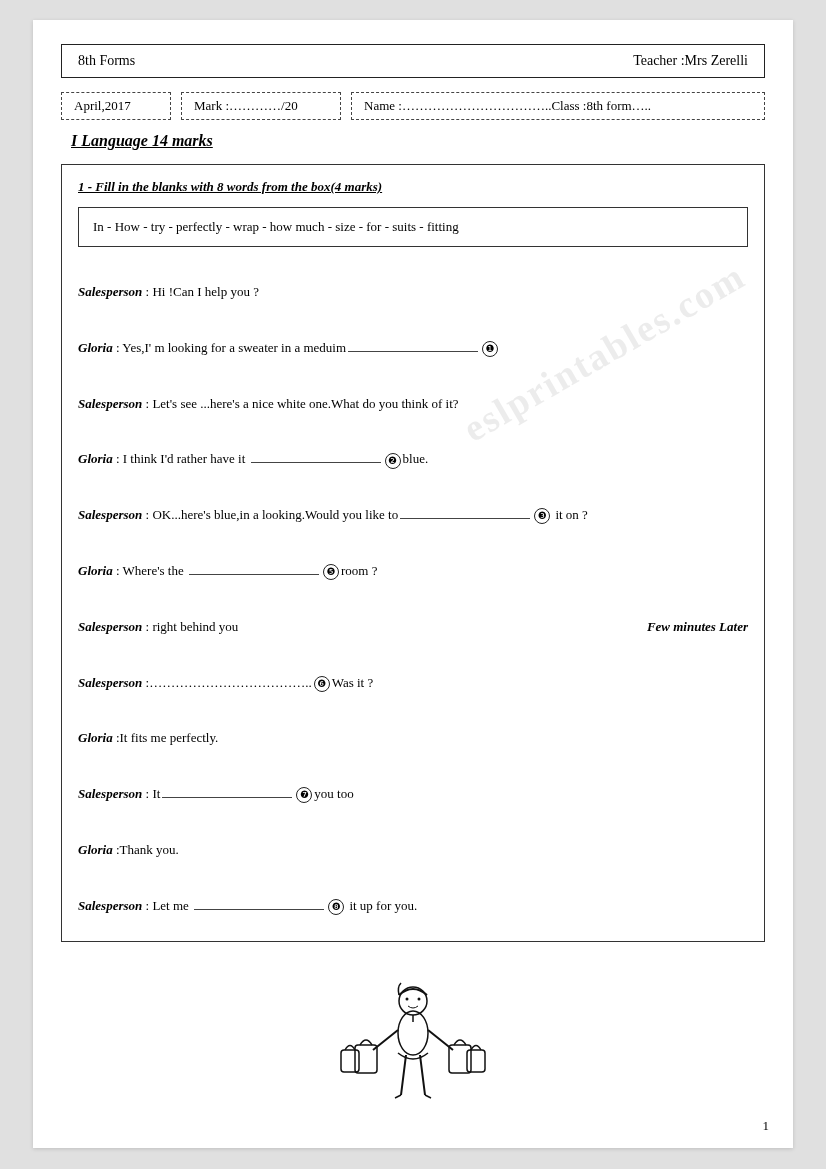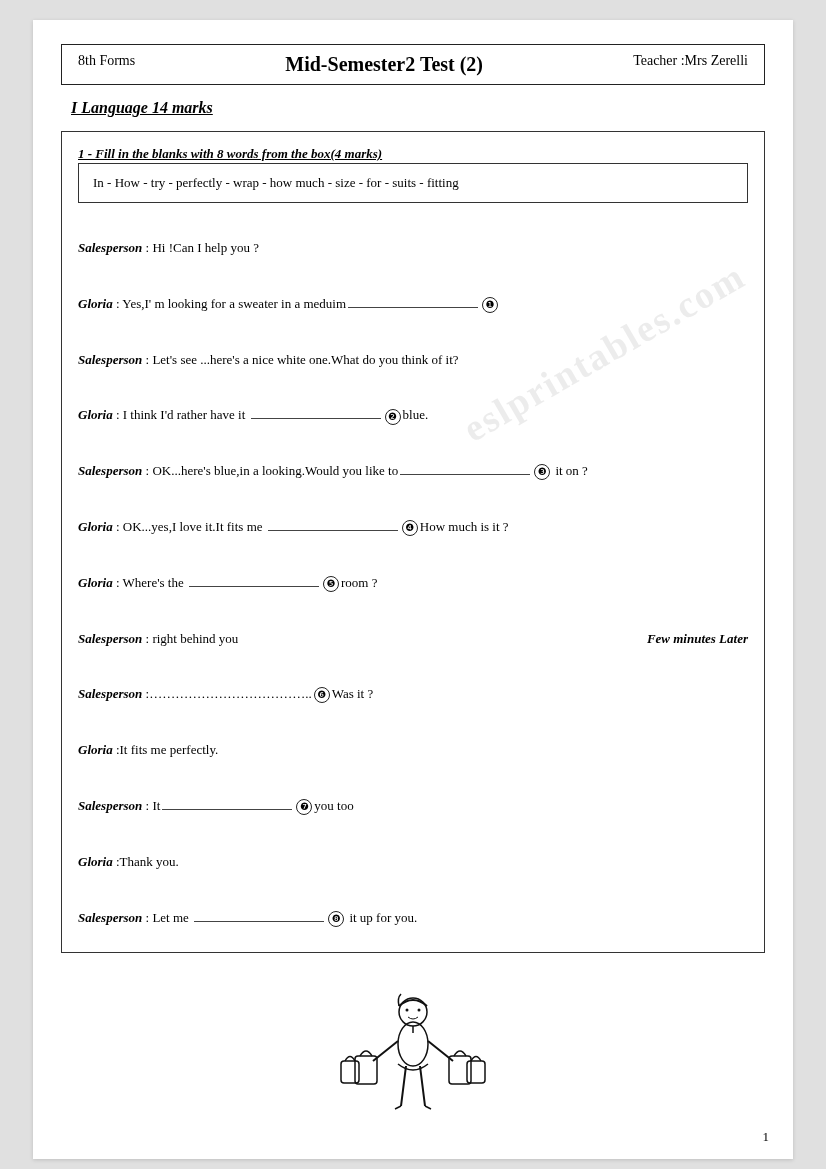--- a/index.html
+++ b/index.html
@@ -69,21 +69,21 @@
     .exercise-box {
       border: 1.5px solid #333;
       padding: 14px 16px 16px 16px;
       margin-bottom: 18px;
     }
     .exercise-title {
       font-size: 13px;
       font-weight: bold;
       font-style: italic;
       text-decoration: underline;
-      margin-bottom: 1px;
+      margin-bottom: 12px;
     }
 
     
     .word-box {
       border: 1.5px solid #333;
       padding: 8px 14px;
       font-size: 13px;
       margin-bottom: 16px;
       line-height: 1.7;
     }
@@ -170,24 +170,28 @@
   </style>
 </head>
 <body>
 
 <div class="page">
 
   <div class="watermark">eslprintables.com</div>
 
   <div class="header-box">
     <span class="header-left">8th Forms</span>
-    <span class="header-center">Mid-Semester2 Test (2)</span>
     <span class="header-right">Teacher :Mrs Zerelli</span>
   </div>
 
+  <div class="info-row">
+    <div class="info-cell date">April,2017</div>
+    <div class="info-cell mark">Mark :…………/20</div>
+    <div class="info-cell name">Name :……………………………..Class :8th form…..</div>
+  </div>
 
   <div class="section-title">I Language 14 marks</div>
 
   <div class="exercise-box">
 
     <div class="exercise-title">1 - Fill in the blanks with 8 words from the box(4 marks)</div>
 
     <div class="word-box">In  -  How - try - perfectly -  wrap   -  how much - size  -  for  -  suits  -  fitting</div>
 
     <div>
@@ -210,24 +214,20 @@
       <div class="dialog-line">
         <span class="speaker">Gloria</span>
         <span> : I think I'd rather have it </span><span class="blank-long"></span><span class="circle-num">❷</span><span>blue.</span>
       </div>
 
       <div class="dialog-line">
         <span class="speaker">Salesperson</span>
         <span> : OK...here's blue,in a looking.Would you like to</span><span class="blank-long"></span><span class="circle-num">❸</span><span> it on ?</span>
       </div>
 
-      <div class="dialog-line">
-        <span class="speaker">Gloria</span>
-        <span> : OK...yes,I love it.It fits me </span><span class="blank-long"></span><span class="circle-num">❹</span><span>How much is it ?</span>
-      </div>
 
 
       <div class="dialog-line">
         <span class="speaker">Gloria</span>
         <span> : Where's the </span><span class="blank-long"></span><span class="circle-num">❺</span><span>room ?</span>
       </div>
 
       <div class="dialog-line split-line">
         <span><span class="speaker">Salesperson</span> : right behind you</span>
         <span class="bold-italic">Few minutes Later</span>

